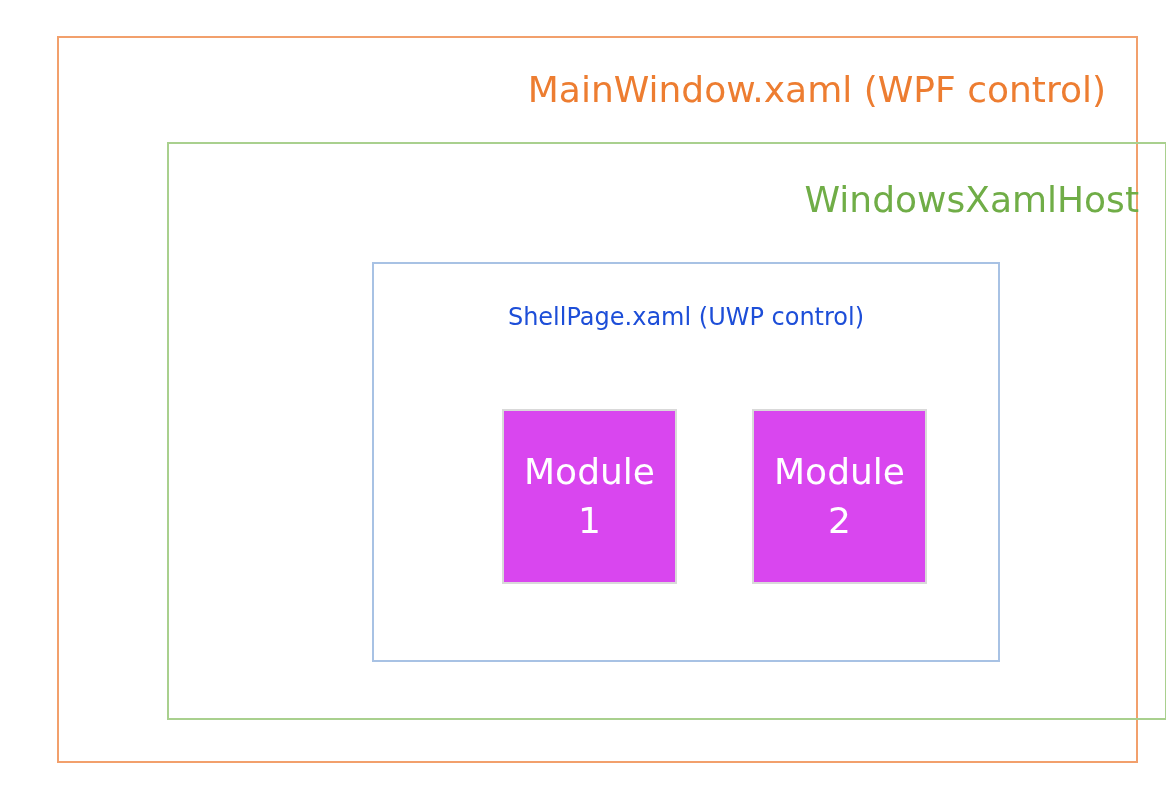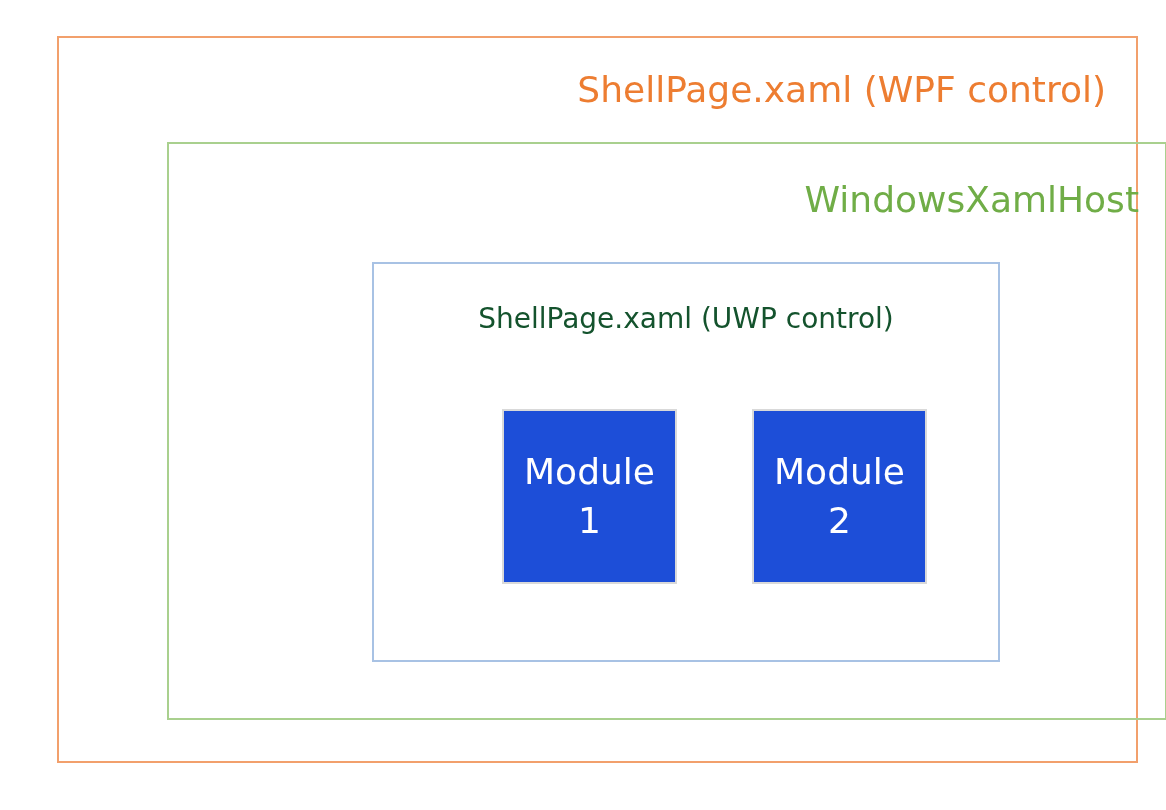--- a/index.html
+++ b/index.html
@@ -60,31 +60,31 @@
     left: 203px;  
     top: 118px;
     width: 628px;
     height: 400px;
     border: 2px solid #a8c2e4;
   }
   .shell-page-label {
     top: 40px;
     left: 0;
     right: 0;
-    font-size: 28px;
-    color: #14532d;
+    font-size: 24px;
+    color: #1d4ed8;
     text-align: center;
   }
   
   .module {
     position: absolute;
     top: 145px;   
     width: 175px;
     height: 175px;
-    background: #1d4ed8;
+    background: #d946ef;
     border: 2px solid #d9d9d9;
     box-sizing: border-box;
     display: flex;
     align-items: center;
     justify-content: center;
     text-align: center;
   }
   .module-1 { left: 128px; }
   .module-2 { left: 378px; }
   .module-label {
@@ -93,21 +93,21 @@
     line-height: 1.35;
     white-space: pre-line;
   }
 </style>
 </head>
 <body>
 
 <div class="canvas">
 
   <div class="box main-window-box">
-    <div class="box-label main-window-label">ShellPage.xaml (WPF control)</div>
+    <div class="box-label main-window-label">MainWindow.xaml (WPF control)</div>
 
     <div class="box xaml-host-box">
       <div class="box-label xaml-host-label">WindowsXamlHost</div>
 
       <div class="box shell-page-box">
         <div class="box-label shell-page-label">ShellPage.xaml (UWP control)</div>
 
         <div class="module module-1">
           <span class="module-label">Module
 1</span>

